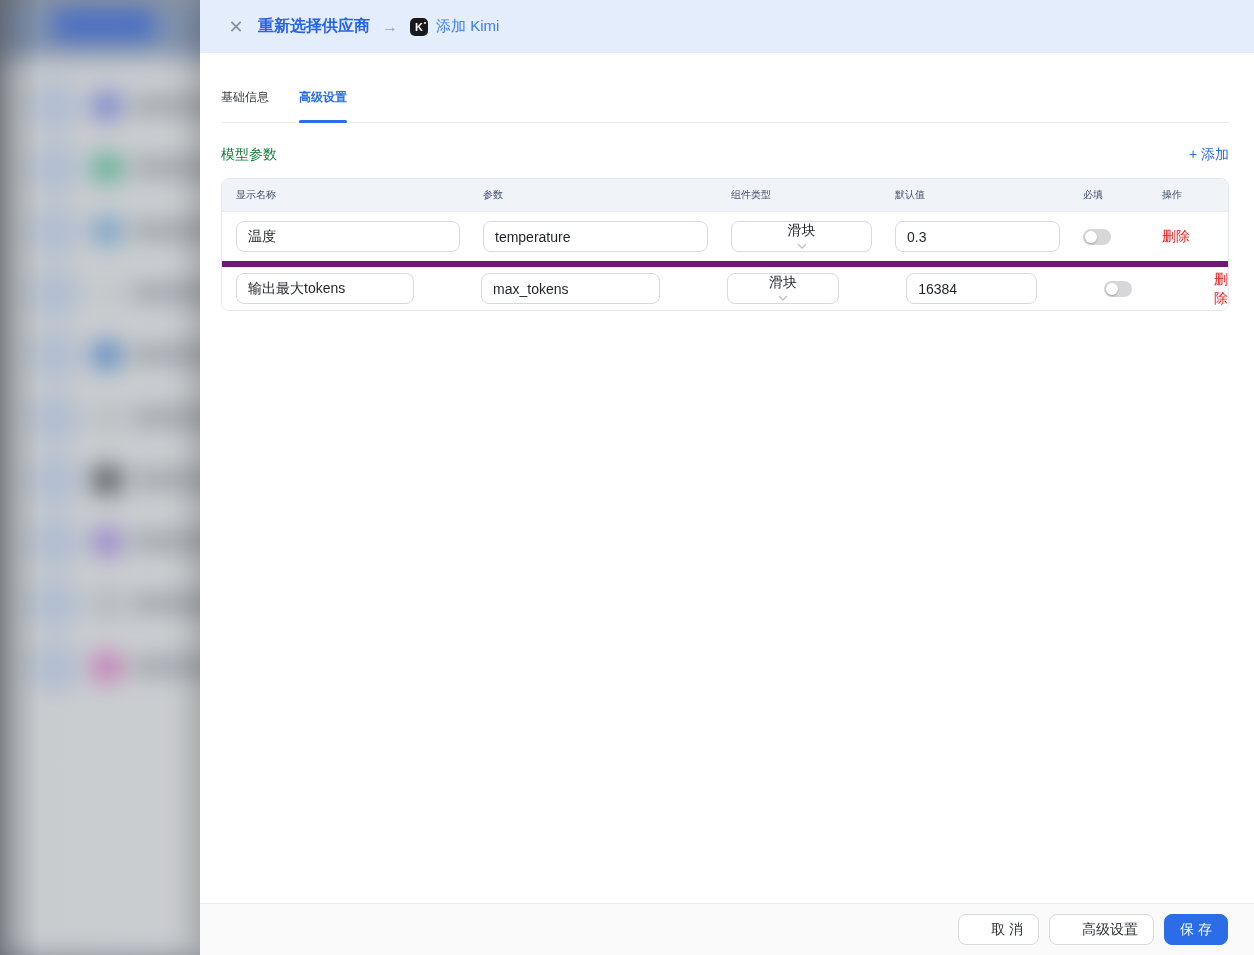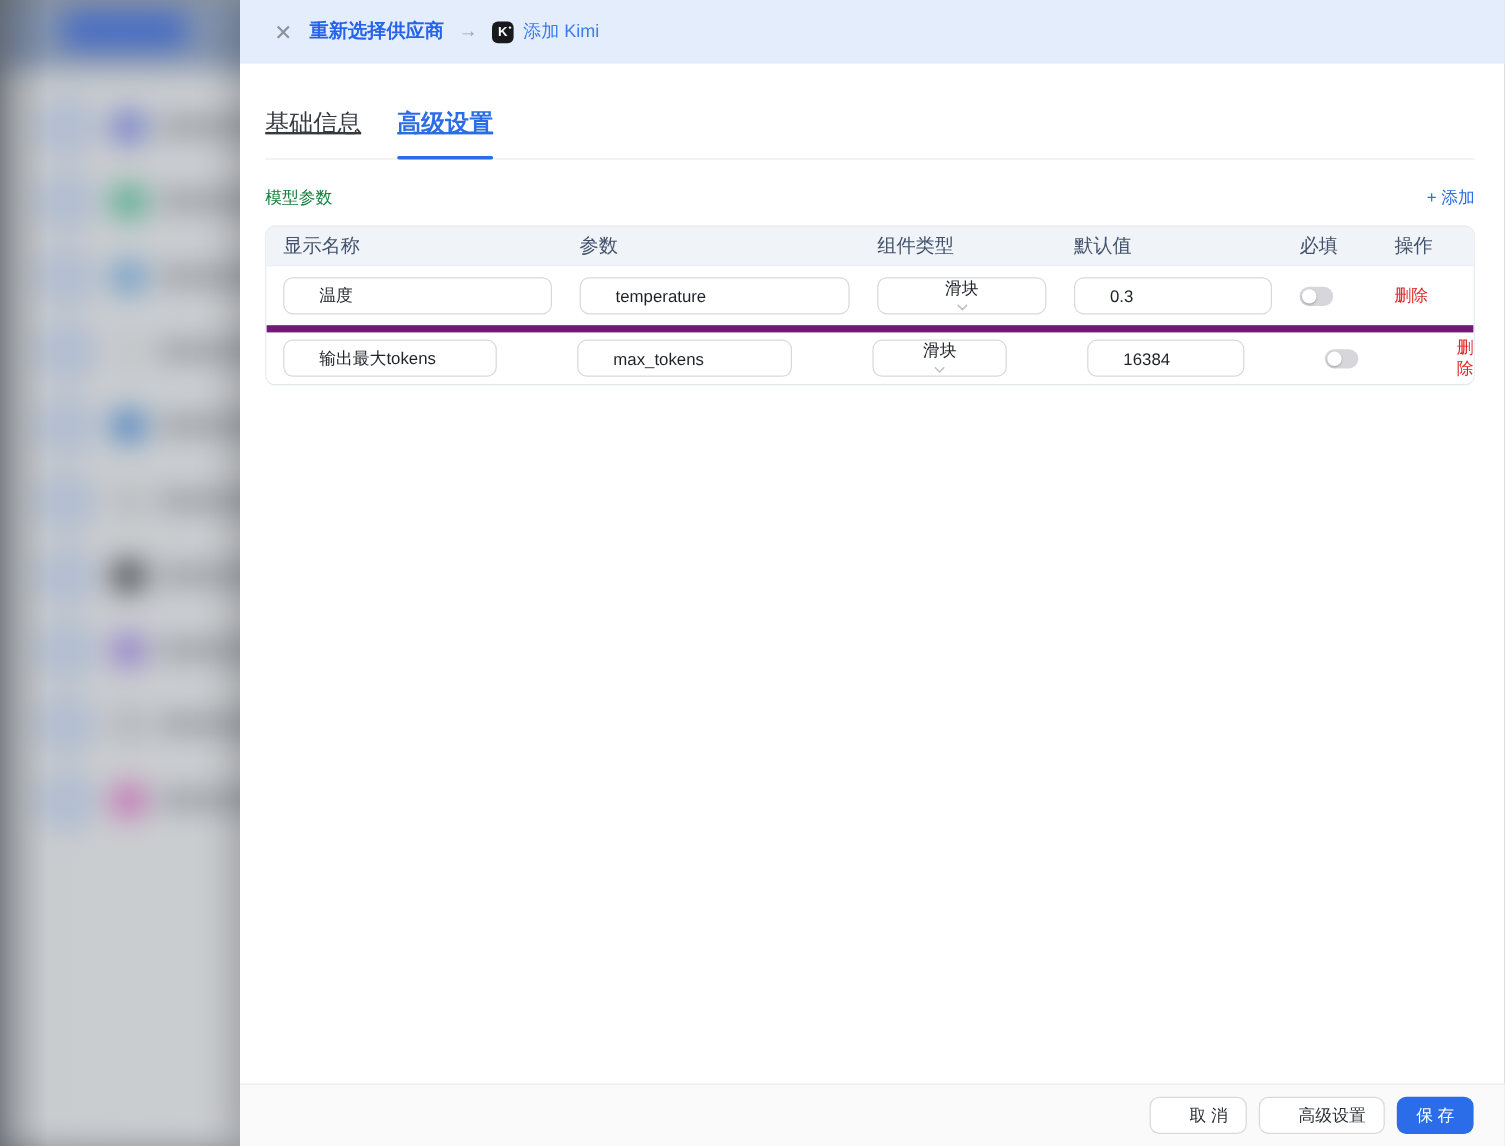--- a/index.html
+++ b/index.html
@@ -25,37 +25,37 @@
   .back-link { margin-left:13px; font-size:16px; font-weight:700; color:#2563eb; cursor:pointer; }
   .bc-arrow { margin:0 12px; color:#9aa1ac; font-size:16px; }
   .kimi-logo { width:18px; height:18px; background:#17191d; border-radius:5px; color:#ffffff; font-size:11px; font-weight:700; display:flex; align-items:center; justify-content:center; }
   .kimi-logo i { font-style:normal; position:relative; }
   .kimi-logo i::after { content:''; position:absolute; right:-3px; top:1px; width:2px; height:2px; background:#fff; border-radius:50%; }
   .modal-title { margin-left:8px; font-size:15px; color:#3b7cf0; }
 
   .modal-body { flex:1; padding:0 25px 0 21px; overflow:hidden; }
 
   .tabs { display:flex; gap:30px; margin-top:24px; border-bottom:1px solid #ececec; }
-  .tab { padding:12px 0 16px; font-size:20px; color:#353a40; cursor:pointer; position:relative;text-decoration:underline; }
+  .tab { padding:12px 0 16px; font-size:12px; color:#353a40; cursor:pointer; position:relative; }
   .tab.active { color:#2b6ce8; font-weight:700; }
   .tab.active::after { content:''; position:absolute; left:0; right:0; bottom:-1px; height:3px; border-radius:2px; background:#2b6ce8; }
 
   .section-row { display:flex; justify-content:space-between; align-items:center; margin-top:23px; margin-bottom:14px; }
   .section-title { font-size:14px; font-weight:500; color:#15803d; }
   .add-link { font-size:14px; color:#2b6ce8; cursor:pointer; }
 
   .param-table { border:1px solid #e3e8f0; border-radius:8px; overflow:hidden; }
-  .t-head { display:flex; height:33px; align-items:center; background:#f0f4f9; border-bottom:1px solid #e8edf4; font-size:16px; color:#42516b; }
+  .t-head { display:flex; height:33px; align-items:center; background:#f0f4f9; border-bottom:1px solid #e8edf4; font-size:10px; color:#42516b; }
   .t-row { display:flex; height:49px; align-items:center; background:#fff; }
   .t-row + .t-row { border-top:6px solid #701a75;gap:44px; }
   .c1{width:247px;} .c2{width:248px;} .c3{width:164px;} .c4{width:188px;} .c5{width:79px;} .c6{flex:1;}
   .cell { padding:0 9px 0 14px; }
   .cell.c5, .cell.c6 { padding-right:0; }
 
-  .f-input { width:100%; height:31px; border:1px solid #d9d9d9; border-radius:8px; padding:0 29px; font-size:14px; color:#1f2329; background:#fff; outline:none; font-family:inherit; }
+  .f-input { width:100%; height:31px; border:1px solid #d9d9d9; border-radius:8px; padding:0 11px; font-size:14px; color:#1f2329; background:#fff; outline:none; font-family:inherit; }
   .f-select { width:100%; height:31px; border:1px solid #d9d9d9; border-radius:8px; padding:0 11px; font-size:14px; color:#1f2329; background:#fff; display:flex; align-items:center; justify-content:space-between; cursor:pointer;flex-direction:column; }
   .chev { flex:none; display:flex; }
 
   .toggle { width:28px; height:16px; border-radius:9px; background:#d7d7db; position:relative; cursor:pointer; }
   .toggle::after { content:''; position:absolute; left:2px; top:2px; width:12px; height:12px; border-radius:50%; background:#fff; box-shadow:0 1px 2px rgba(0,0,0,0.25); }
 
   .del-link { font-size:14px; color:#e02222; cursor:pointer; }
 
   .modal-footer { flex:none; height:52px; background:#fafafa; border-top:1px solid #ececec; display:flex; align-items:center; justify-content:flex-end; gap:10px; padding-right:26px; }
   .btn { height:31px; border-radius:8px; font-size:14px; padding:0 15px; cursor:pointer; font-family:inherit; display:flex; align-items:center; }

